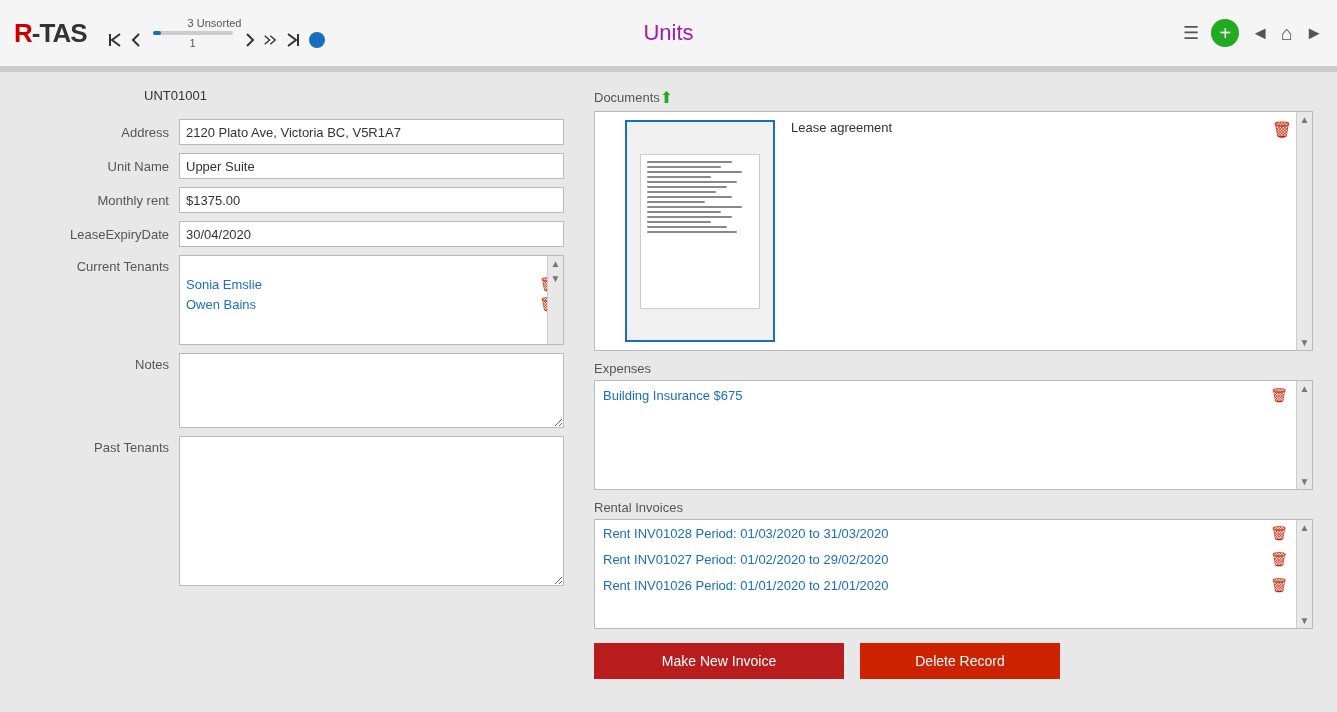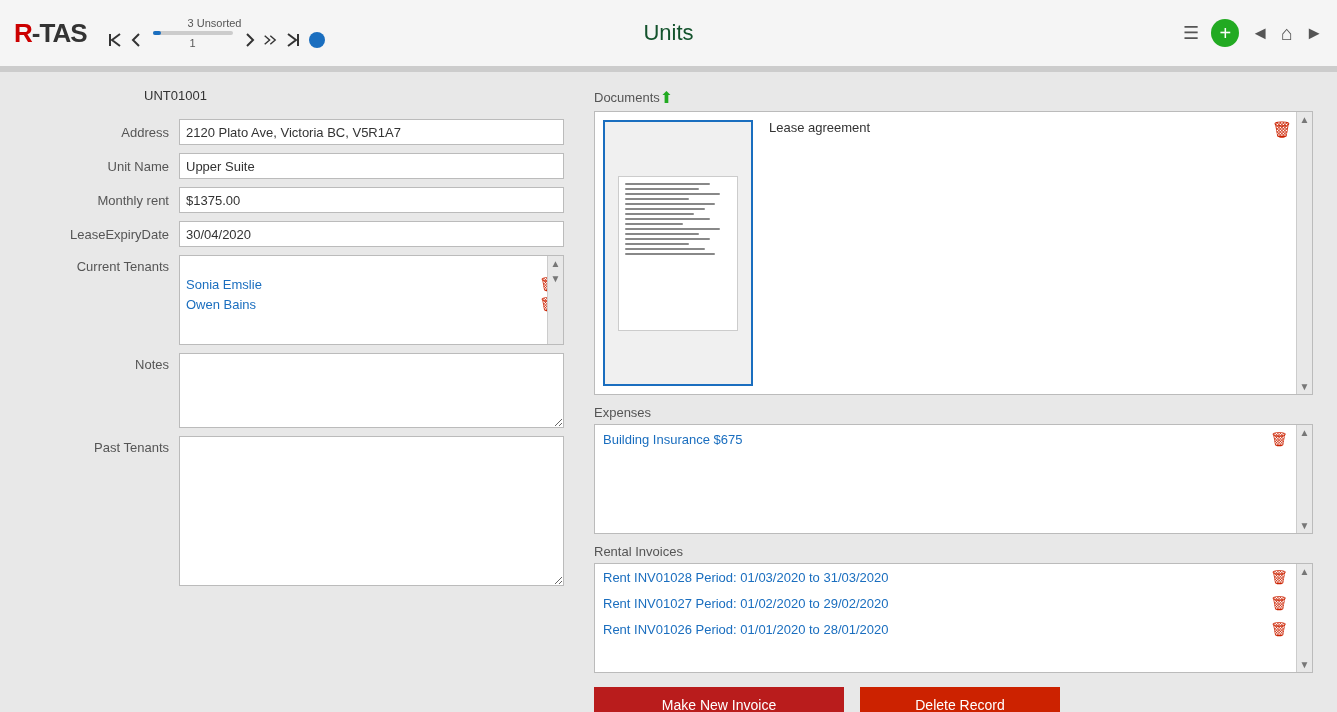--- a/index.html
+++ b/index.html
@@ -77,21 +77,21 @@
       height: 16px;
       background: #1a6ebf;
       border-radius: 50%;
       margin-left: 4px;
     }
     .page-title {
       position: absolute;
       left: 50%;
       transform: translateX(-50%);
       font-size: 22px;
-      color: #14532d;
+      color: #a21caf;
       font-weight: normal;
     }
     .header-right {
       margin-left: auto;
       display: flex;
       align-items: center;
       gap: 12px;
     }
     .header-icon-btn {
       background: none;
@@ -518,21 +518,21 @@
 
   </div>
 
   <div class="right-panel">
 
     <div>
       <div class="section-label">
         <span>Documents</span>
         <span class="upload-icon">⬆</span>
       </div>
-      <div class="section-box" style="height:284px; display:flex; overflow:hidden;">
+      <div class="section-box" style="height:240px; display:flex; overflow:hidden;padding-left:22px;">
 
         <div class="doc-thumbnail">
           <div class="doc-thumb-inner">
             <div class="doc-thumb-lines">
               <div class="doc-thumb-line" style="width:80%;"></div>
               <div class="doc-thumb-line" style="width:70%;"></div>
               <div class="doc-thumb-line" style="width:90%;"></div>
               <div class="doc-thumb-line" style="width:60%;"></div>
               <div class="doc-thumb-line" style="width:85%;"></div>
               <div class="doc-thumb-line" style="width:75%;"></div>
@@ -588,21 +588,21 @@
         <div id="invoices-container" style="padding-right:16px;">
         <div class="invoice-row">
               <a href="#" class="invoice-link">Rent INV01028  Period: 01/03/2020 to 31/03/2020</a>
               <span class="delete-icon-sm">🗑</span>
             </div>
             <div class="invoice-row">
               <a href="#" class="invoice-link">Rent INV01027  Period: 01/02/2020 to 29/02/2020</a>
               <span class="delete-icon-sm">🗑</span>
             </div>
             <div class="invoice-row">
-              <a href="#" class="invoice-link">Rent INV01026  Period: 01/01/2020 to 28/01/2020</a>
+              <a href="#" class="invoice-link">Rent INV01026  Period: 01/01/2020 to 21/01/2020</a>
               <span class="delete-icon-sm">🗑</span>
             </div>
           </div>
         <div class="section-scroll">
           <span style="font-size:10px; color:#777; cursor:pointer;">▲</span>
           <span style="font-size:10px; color:#777; cursor:pointer;">▼</span>
         </div>
       </div>
     </div>
 

